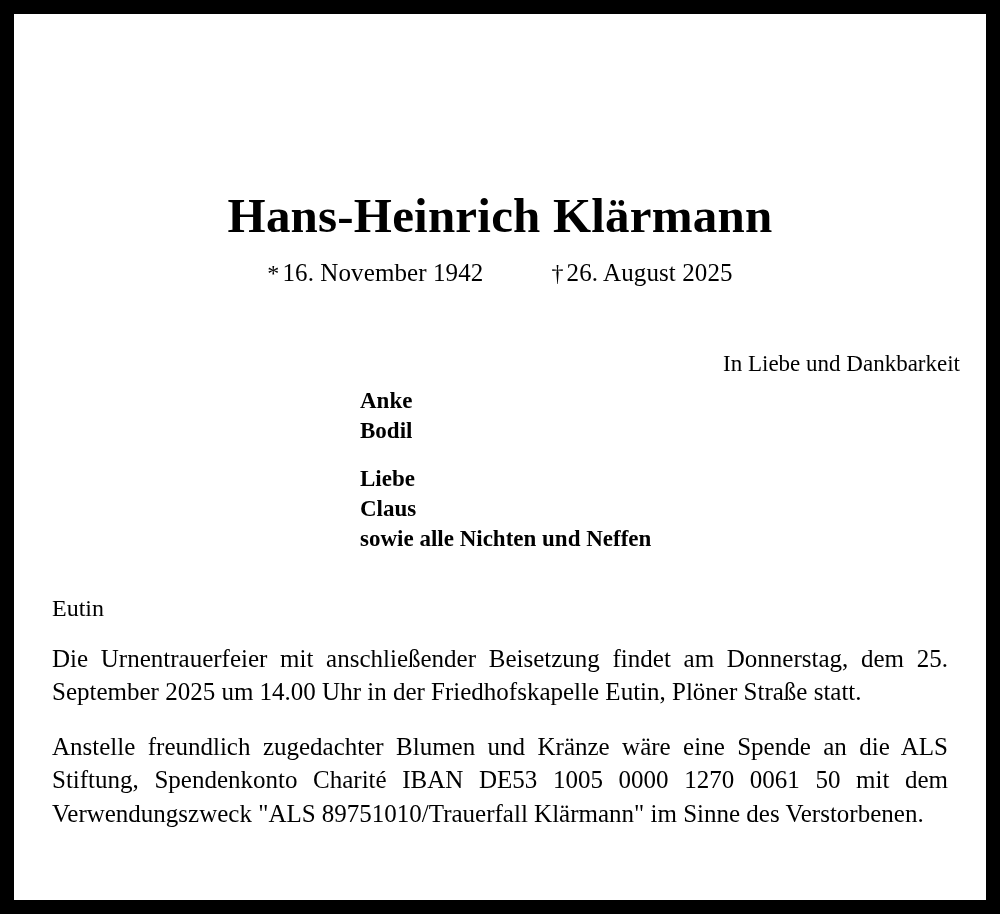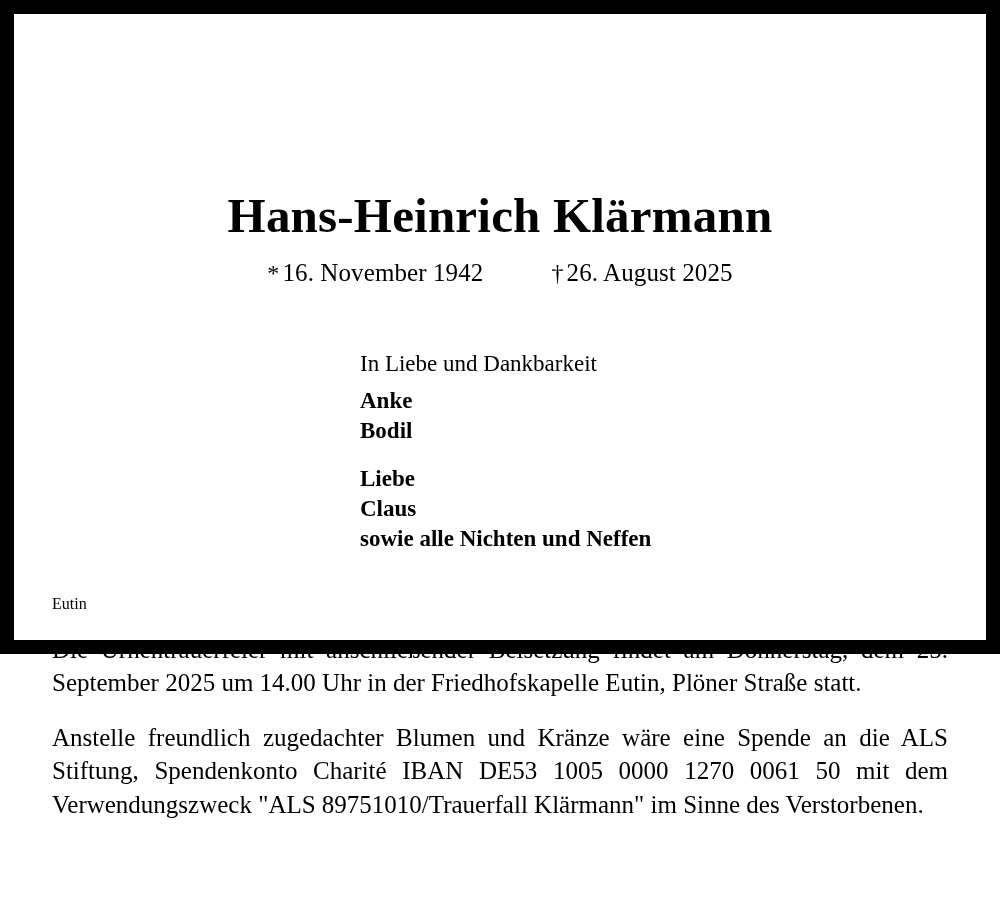--- a/index.html
+++ b/index.html
@@ -10,21 +10,21 @@
   body {
     width: 1000px;
     height: 914px;
     font-family: "Liberation Serif", serif;
     color: #000000;
     overflow: hidden;
   }
   .obituary {
     box-sizing: border-box;
     width: 1000px;
-    height: 654px;
+    height: 914px;
     border: 14px solid #000000;
     background: #ffffff;
     padding: 0;
     position: relative;
   }
   .inner {
     box-sizing: border-box;
     width: 100%;
     height: 100%;
     padding: 24px 26px 10px 26px;
@@ -60,31 +60,32 @@
   }
   .family-block {
     margin-top: 62px;
     margin-left: 320px;
     font-size: 23px;
     line-height: 1.32;
   }
   .intro {
     font-weight: normal;
     margin-bottom: 6px;
+    text-align: right;
   }
   .fam-name {
     font-weight: bold;
   }
   .fam-gap {
     height: 17px;
   }
   .place {
     margin-top: 40px;
     margin-left: 12px;
-    font-size: 16px;
+    font-size: 24px;
   }
   .para {
     margin-top: 20px;
     margin-left: 12px;
     margin-right: 12px;
     font-size: 25px;
     line-height: 1.33;
     text-align: justify;
   }
   .para.last {

